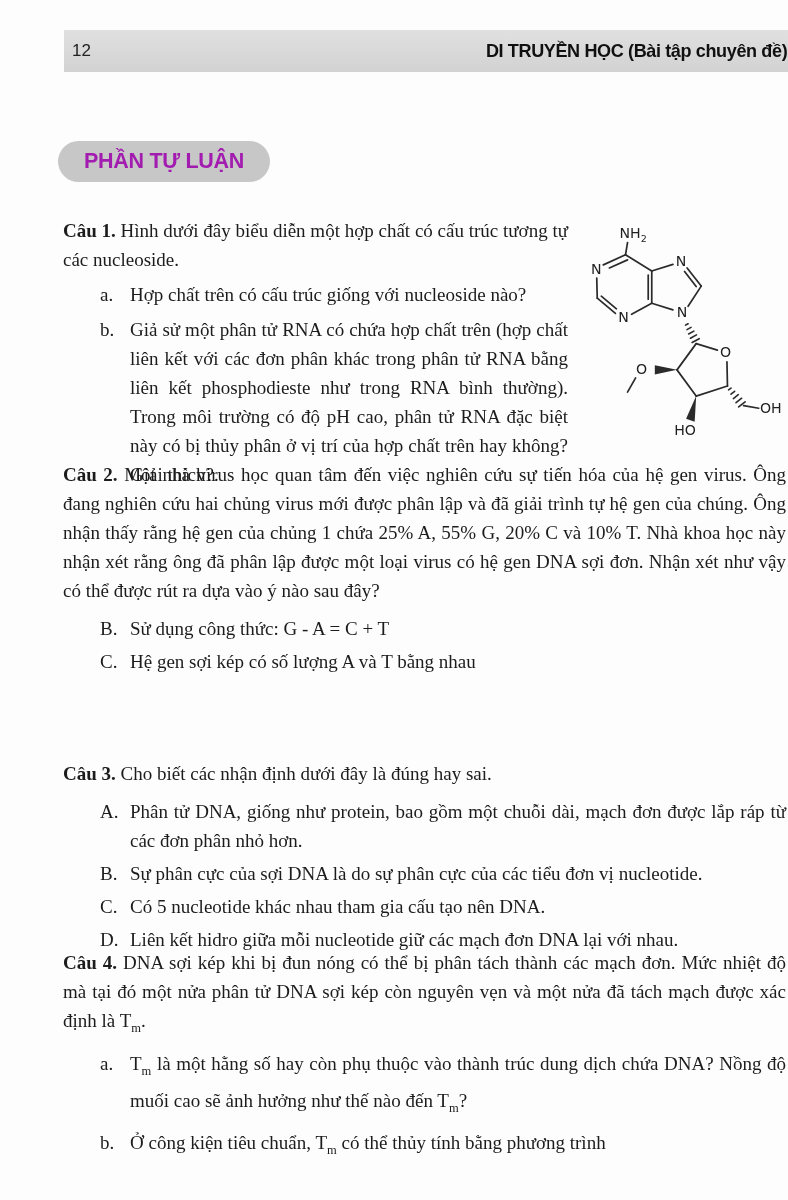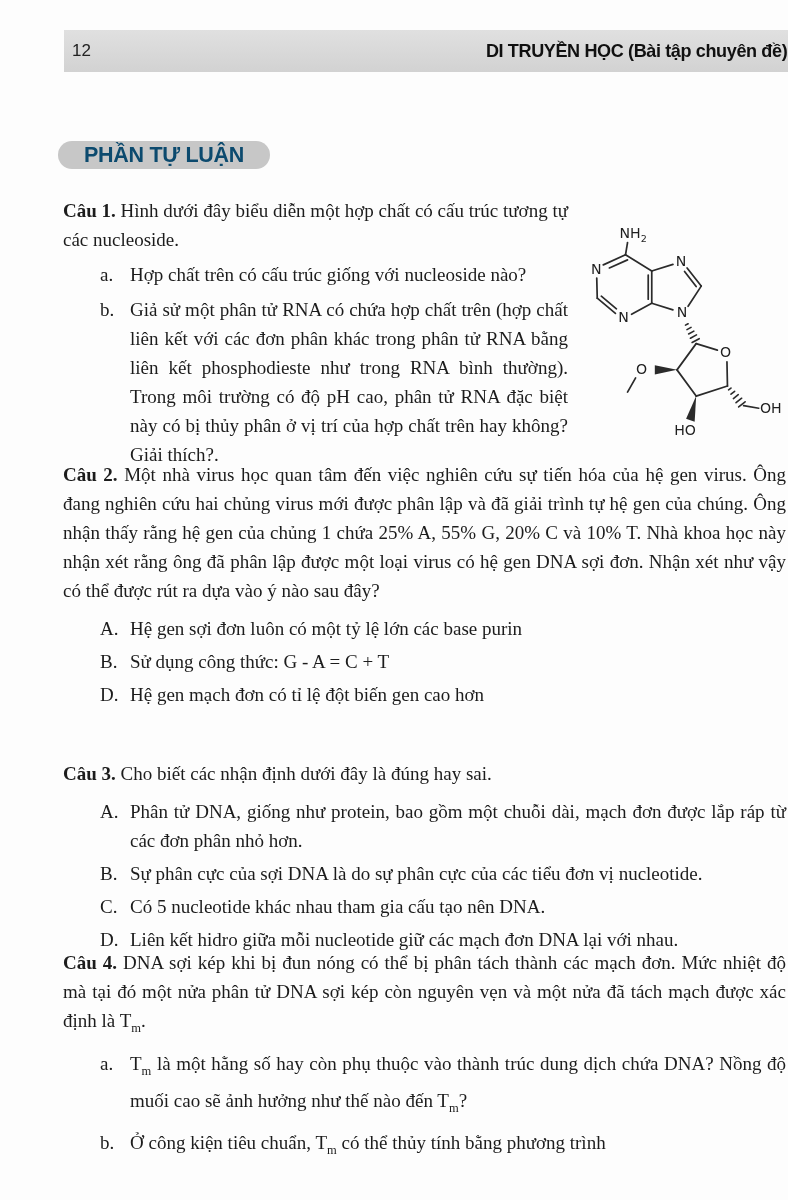--- a/index.html
+++ b/index.html
@@ -18,29 +18,29 @@
     gap:32px;
   }
   .page-num { font-size:17px; color:#222; padding-left:8px; }
   .header-title {
     font-weight:bold; font-size:19px; color:#101010; letter-spacing:-0.4px;
     padding-right:1px; transform:scaleX(0.95); transform-origin:right center;
     white-space:nowrap;
   }
 
   .section-pill {
-    position:absolute; top:141px; left:58px; height:28px;
+    position:absolute; top:141px; left:58px; height:41px;
     background:#c7c7c7; border-radius:21px;
     display:flex; align-items:center; padding:0 26px;
     font-family:"Liberation Sans", sans-serif; font-weight:bold;
-    font-size:21.5px; letter-spacing:-0.3px; color:#0c4a6e; white-space:nowrap;
+    font-size:21.5px; letter-spacing:-0.3px; color:#a21caf; white-space:nowrap;
   }
 
   .q { position:absolute; font-size:19px; line-height:29px; text-align:justify; }
-  .q1 { top:196px; left:63px; width:505px; }
+  .q1 { top:216px; left:63px; width:505px; }
   .q2 { top:460px; left:63px; width:723px; }
   .q3 { top:759px; left:63px; width:723px; }
   .q4 { top:948px; left:63px; width:723px; }
 
   .para { margin:0; }
   .qlabel { font-weight:bold; }
   .sub, .opt { padding-left:67px; text-indent:-30px; text-align:justify; }
   .sub { margin-top:6px; }
   .opts { margin-top:9px; }
   .opt { margin-top:4px; }
@@ -150,23 +150,22 @@
       <text x="154" y="154.5" text-anchor="middle">O</text>
       <text x="71" y="171.5" text-anchor="middle">O</text>
       <text x="114" y="232" text-anchor="middle">HO</text>
       <text x="199" y="210" text-anchor="middle">OH</text>
     </g>
   </svg>
 
   <section class="q q2">
     <p class="para"><b class="qlabel">Câu 2.</b> <span>Một nhà virus học quan tâm đến việc nghiên cứu sự tiến hóa của hệ gen virus. Ông đang nghiên cứu hai chủng virus mới được phân lập và đã giải trình tự hệ gen của chúng. Ông nhận thấy rằng hệ gen của chủng 1 chứa 25% A, 55% G, 20% C và 10% T. Nhà khoa học này nhận xét rằng ông đã phân lập được một loại virus có hệ gen DNA sợi đơn. Nhận xét như vậy có thể được rút ra dựa vào ý nào sau đây?</span></p>
     <div class="opts">
-      <div class="opt"><span class="opt-label">A.</span><span>Hệ gen sợi đơn luôn có một tỷ lệ lớn các base purin</span></div>
       <div class="opt"><span class="opt-label">B.</span><span>Sử dụng công thức: G - A = C + T</span></div>
-      <div class="opt"><span class="opt-label">D.</span><span>Hệ gen mạch đơn có tỉ lệ đột biến gen cao hơn</span></div>
+      <div class="opt"><span class="opt-label">C.</span><span>Hệ gen sợi kép có số lượng A và T bằng nhau</span></div>
     </div>
   </section>
 
   <section class="q q3">
     <p class="para"><b class="qlabel">Câu 3.</b> <span>Cho biết các nhận định dưới đây là đúng hay sai.</span></p>
     <div class="opts">
       <div class="opt"><span class="opt-label">A.</span><span>Phân tử DNA, giống như protein, bao gồm một chuỗi dài, mạch đơn được lắp ráp từ các đơn phân nhỏ hơn.</span></div>
       <div class="opt"><span class="opt-label">B.</span><span>Sự phân cực của sợi DNA là do sự phân cực của các tiểu đơn vị nucleotide.</span></div>
       <div class="opt"><span class="opt-label">C.</span><span>Có 5 nucleotide khác nhau tham gia cấu tạo nên DNA.</span></div>
       <div class="opt"><span class="opt-label">D.</span><span>Liên kết hidro giữa mỗi nucleotide giữ các mạch đơn DNA lại với nhau.</span></div>

